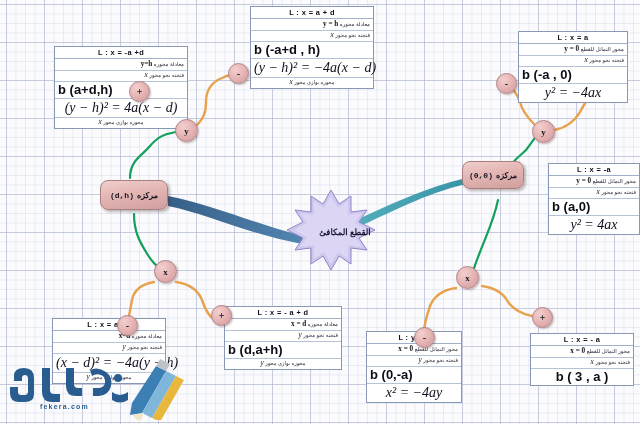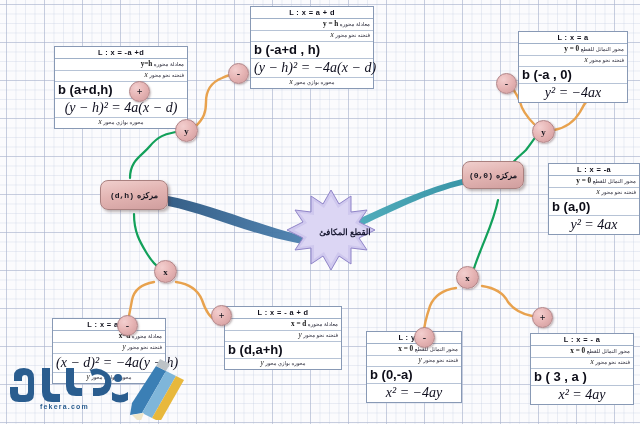--- a/index.html
+++ b/index.html
@@ -335,21 +335,20 @@
     <div class="ttl">L  :  x = - a</div>
     <div class="row ar">
       <span>محور التماثل للقطع</span>
       <span class="lat">x = 0</span>
     </div>
     <div class="row ar">
       <span>فتحته نحو محور</span>
       <span class="itl">x</span>
     </div>
     <div class="row bold">b ( 3 , a )</div>
-    <div class="row eq">x² = 4ay</div>
   </div>
 
   <div id="wm">
     <svg width="186" height="62" viewBox="0 0 186 62">
 
       <g fill="#2a5d8f">
         <path d="M8 18 q0 -8 10 -8 q10 0 10 10 l0 16 q0 8 -9 8 l-6 0 q-9 0 -9 -9 l0 -6 l8 0 l0 5 q0 3 3 3 l4 0 q3 0 3 -4 l0 -12 q0 -4 -3 -4 q-3 0 -3 3 l0 3 l-8 0 z"></path>
         <path d="M36 10 l8 0 l0 22 q0 4 4 4 l6 0 l0 8 l-8 0 q-10 0 -10 -10 z"></path>
         <path d="M60 10 l8 0 l0 16 q0 4 4 4 l4 0 l0 8 l-6 0 q-10 0 -10 -10 z"></path>
         <path d="M84 12 q8 -4 16 2 q7 5 5 14 q-2 9 -12 10 l-6 0 l0 -8 l5 0 q6 0 7 -5 q1 -6 -4 -8 q-5 -2 -9 1 z"></path>

